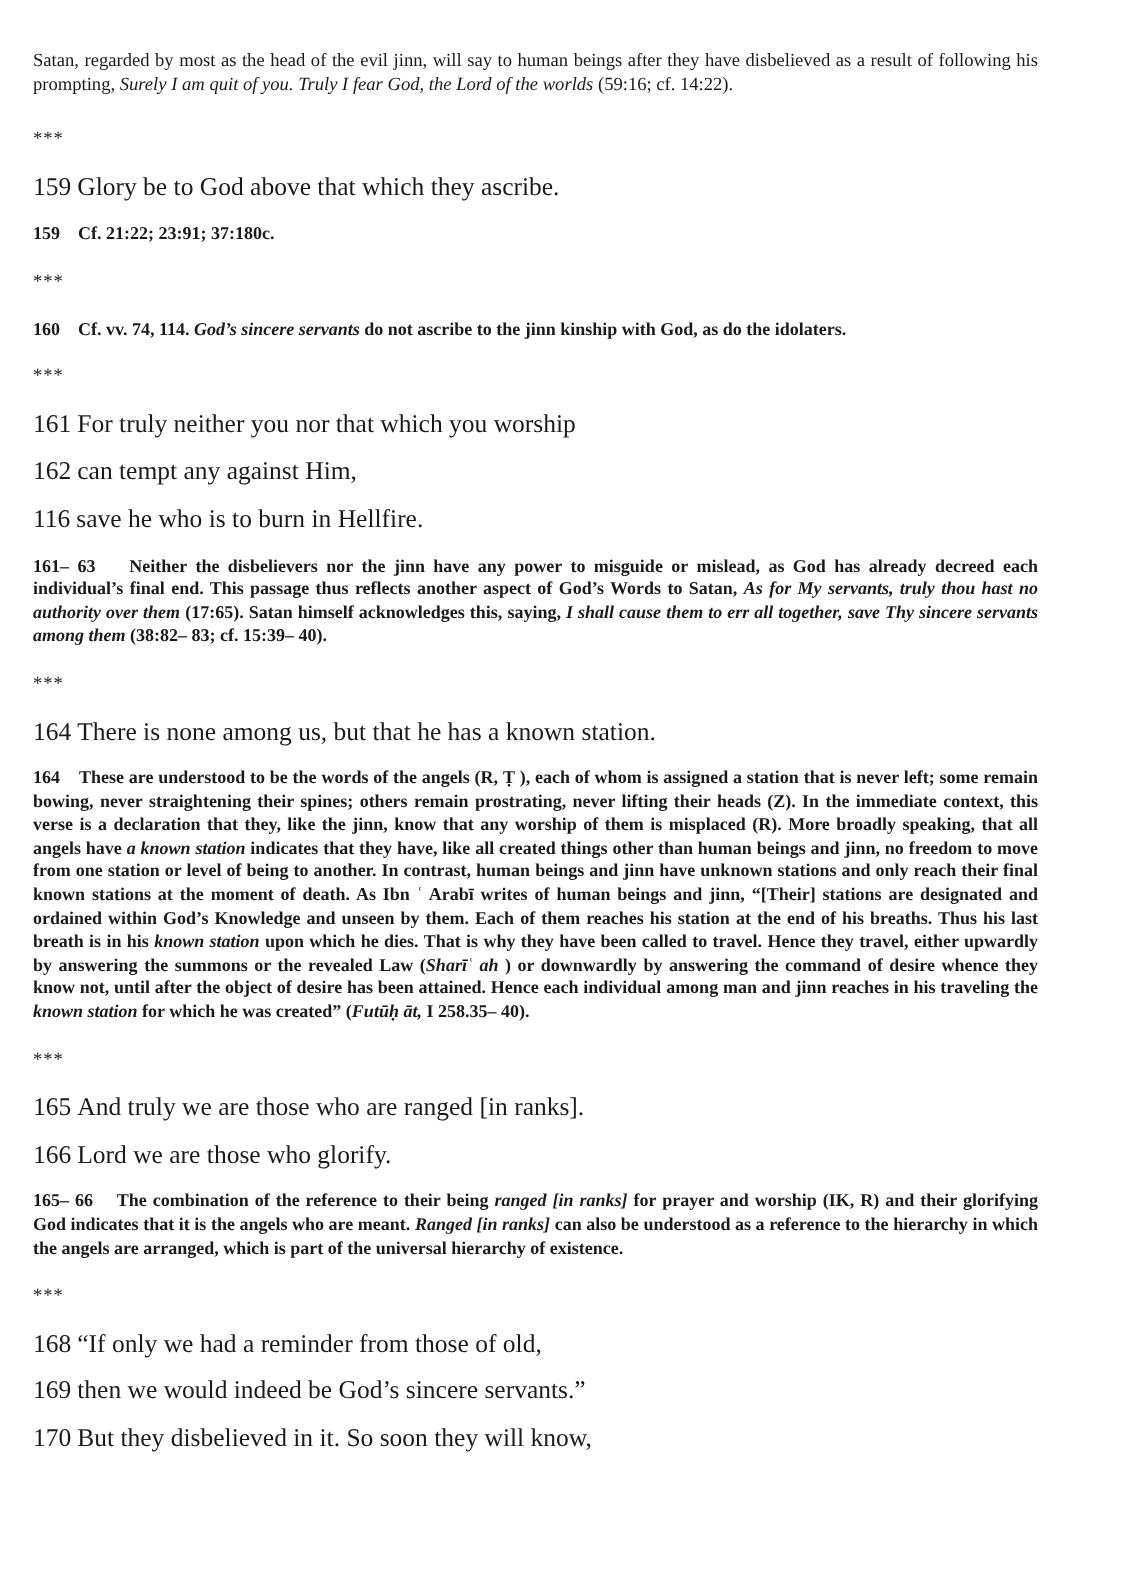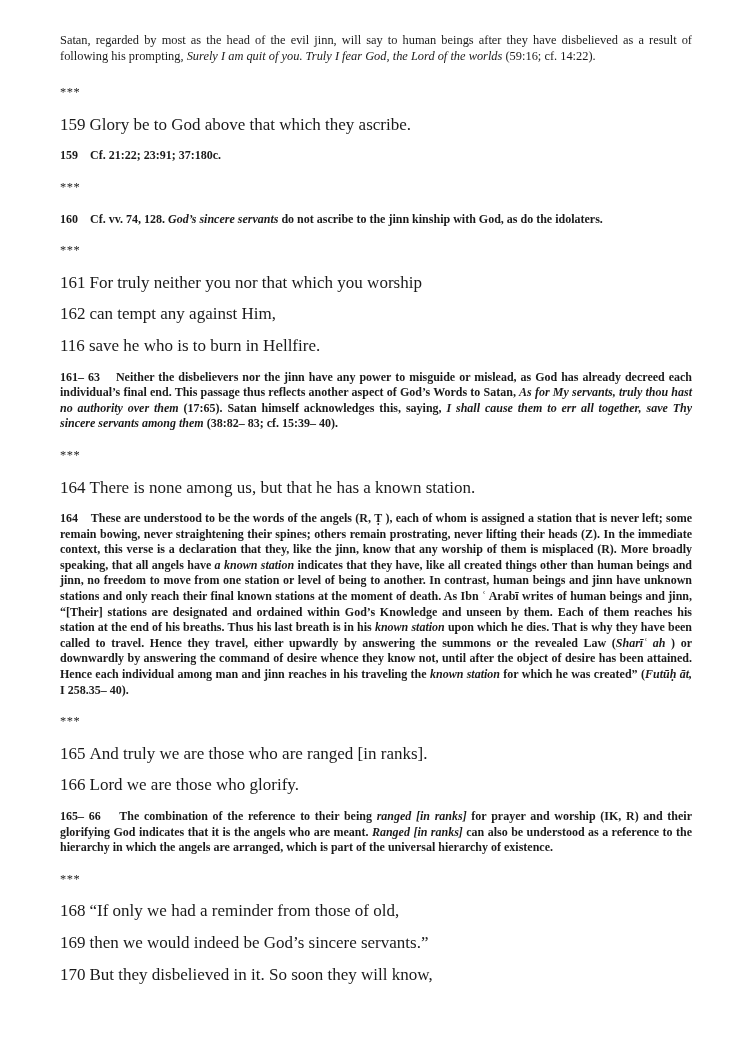--- a/index.html
+++ b/index.html
@@ -13,21 +13,21 @@
     font-family: "Liberation Serif", "DejaVu Serif", serif;
     color: #1a1a1a;
     -webkit-font-smoothing: antialiased;
   }
   #page {
     position: relative;
     width: 749px;
     height: 1061px;
     background: #ffffff;
     box-sizing: border-box;
-    padding: 33px 57px 0 60px;
+    padding: 33px 57px 0 22px;
   }
   .block {
     margin: 0 0 14px 0;
     font-size: 12.4px;
     line-height: 15.6px;
     text-align: justify;
     text-justify: inter-word;
   }
 
   
@@ -81,21 +81,21 @@
 
   <p class="sep">***</p>
 
   <p class="verse"><span class="num">159</span><span>Glory be to God above that which they ascribe.</span></p>
 
   <p class="commentary"><span class="cnum">159</span><span class="gap">    </span><span>Cf. 21:22; 23:91; 37:180c.</span></p>
 
   <p class="sep">***</p>
 
 
-  <p class="commentary"><span class="cnum">160</span><span class="gap">    </span><span>Cf. vv. 74, 128. </span><i>God’s sincere servants</i><span> do not ascribe to the jinn kinship with God, as do the idolaters.</span></p>
+  <p class="commentary"><span class="cnum">160</span><span class="gap">    </span><span>Cf. vv. 74, 114. </span><i>God’s sincere servants</i><span> do not ascribe to the jinn kinship with God, as do the idolaters.</span></p>
 
   <p class="sep">***</p>
 
   <p class="verse"><span class="num">161</span><span>For truly neither you nor that which you worship</span></p>
 
   <p class="verse"><span class="num">162</span><span>can tempt any against Him,</span></p>
 
   <p class="verse"><span class="num">116</span><span>save he who is to burn in Hellfire.</span></p>
 
   <p class="commentary"><span class="cnum">161– 63</span><span class="gap">    </span><span>Neither the disbelievers nor the jinn have any power to misguide or mislead, as God has already decreed each individual’s final end. This passage thus reflects another aspect of God’s Words to Satan, </span><i>As for My servants, truly thou hast no authority over them</i><span> (17:65). Satan himself acknowledges this, saying, </span><i>I shall cause them to err all together, save Thy sincere servants among them</i><span> (38:82– 83; cf. 15:39– 40).</span></p>

